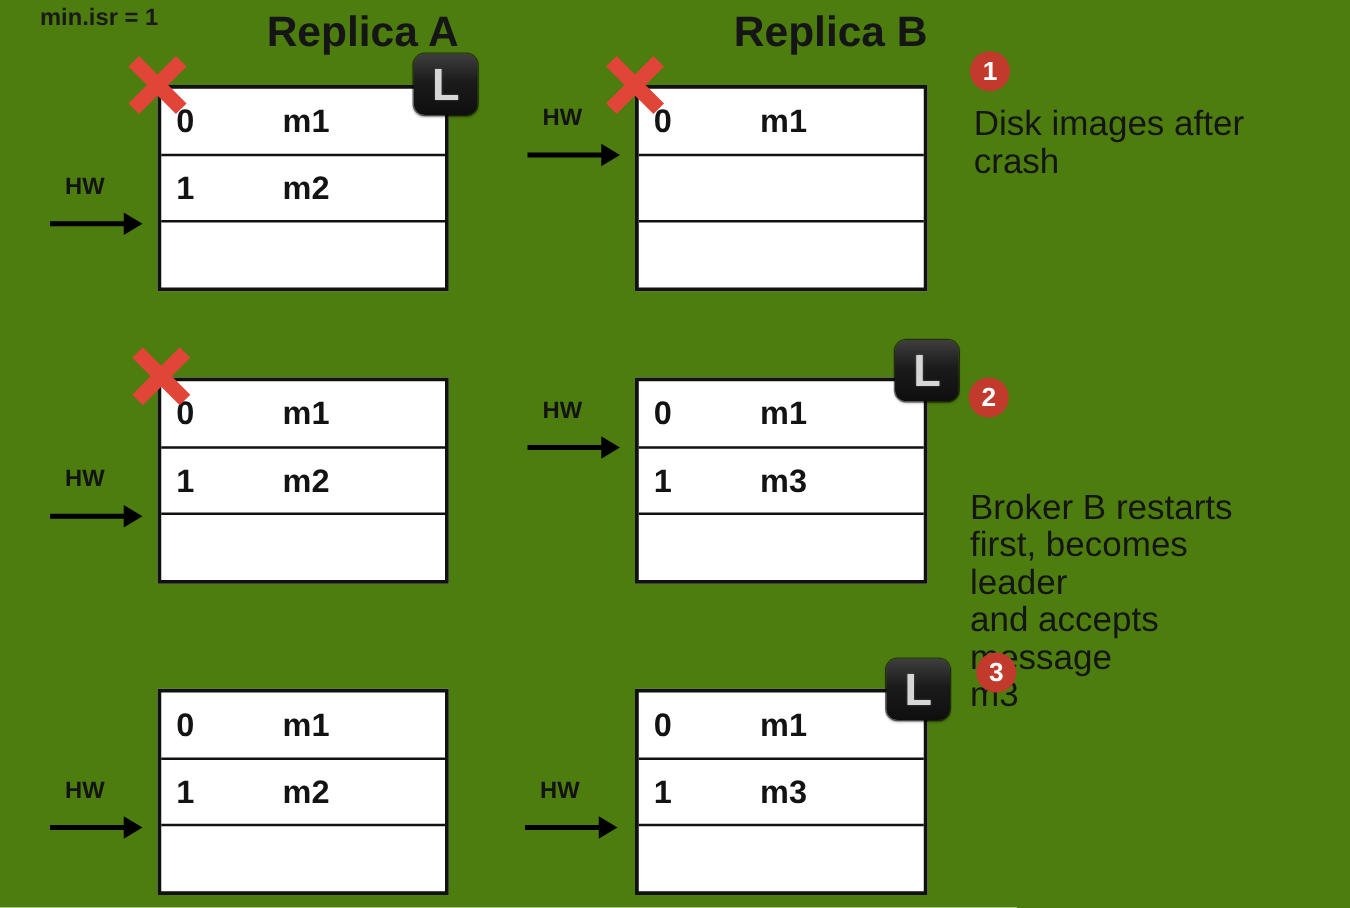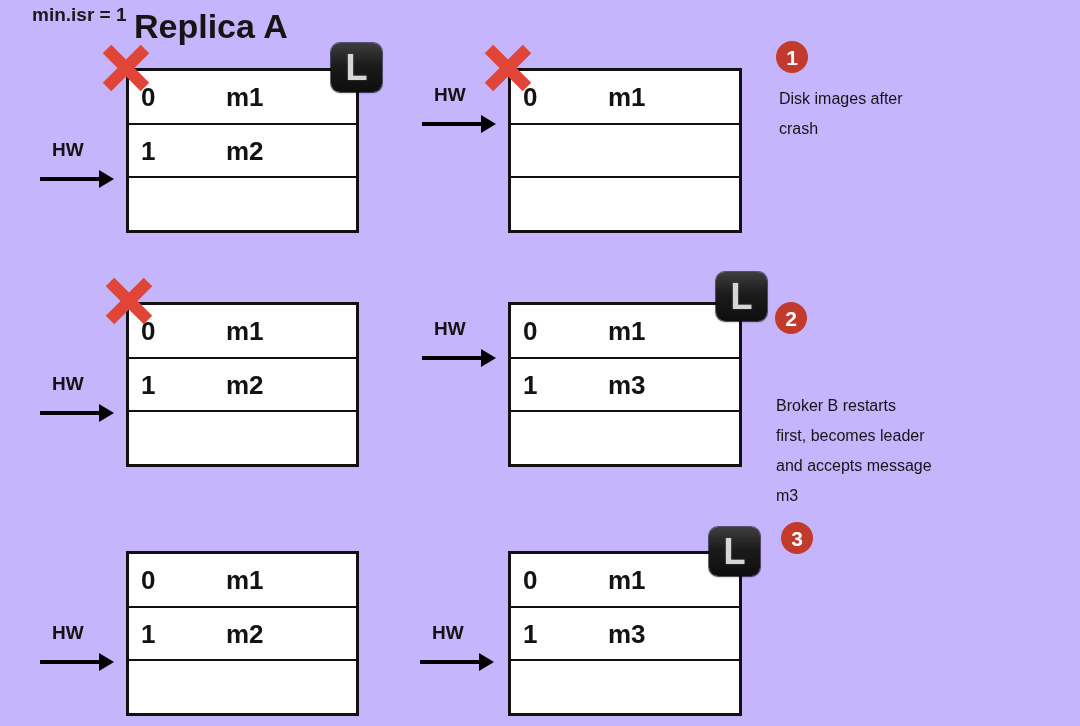--- a/index.html
+++ b/index.html
@@ -1,34 +1,34 @@
 <!DOCTYPE html>
 <html><head>
 <meta charset="utf-8">
 <style>
   html, body { margin: 0; padding: 0; background: #ffffff; }
   .canvas {
     position: relative;
     width: 1080px;
     height: 726px;
-    background: #c4b5fd;
+    background: #4d7c0f;
     overflow: hidden;
     font-family: "Liberation Sans", "DejaVu Sans", sans-serif;
     color: #111111;
   }
 
   
   .config-label {
     position: absolute; left: 32px; top: 4px;
     font-size: 19px; font-weight: 700; color: #1a1a1a;
   }
   .replica-title {
     position: absolute; top: 5px; height: 42px;
     font-size: 34px; font-weight: 700; color: #151515;
-    text-align: left; line-height: 42px; white-space: nowrap;
+    text-align: right; line-height: 42px; white-space: nowrap;
   }
   .title-a { left: 134px; width: 233px; }
   .title-b { left: 508px; width: 234px; }
 
   
   .stage { position: absolute; left: 0; width: 1080px; }
 
   
   .log-table {
     position: absolute; height: 165px;
@@ -84,31 +84,32 @@
 
   
   .step-circle {
     position: absolute; width: 32px; height: 32px; border-radius: 50%;
     background: #c23a2b;
     display: flex; align-items: center; justify-content: center;
   }
   .step-circle .num { color: #ffffff; font-size: 21px; font-weight: 700; line-height: 1; }
   .step-caption {
     position: absolute;
-    font-size: 16px; line-height: 30px; color: #151515;
+    font-size: 28px; line-height: 30px; color: #151515;
     white-space: pre-line;
   }
 </style>
 </head>
 <body>
 
 <div class="canvas">
 
   <div class="config-label">min.isr = 1</div>
   <div class="replica-title title-a">Replica A</div>
+  <div class="replica-title title-b">Replica B</div>
 
   <div class="stage" style="top:68px;height:234px;">
 
     <div class="log-table table-a">
       <div class="log-row">
         <span class="cell-offset">0</span>
         <span class="cell-msg">m1</span>
       </div>
       <div class="log-row">
         <span class="cell-offset">1</span>

